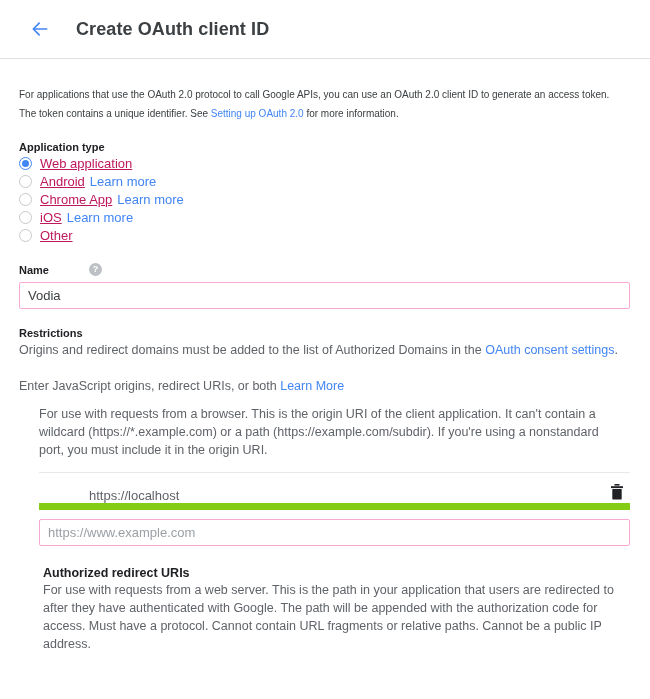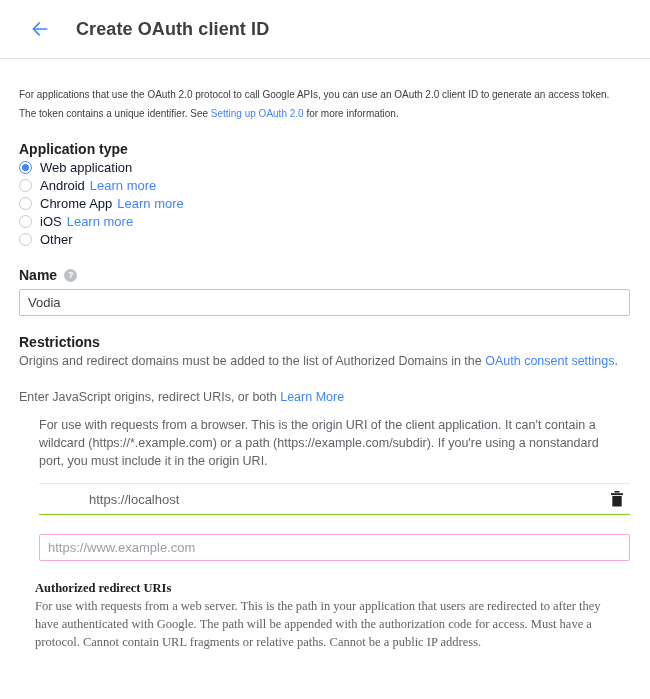--- a/index.html
+++ b/index.html
@@ -61,21 +61,21 @@
     max-width: 600px;
     margin: 0 0 18px 0;
   }
   a.link {
     color: #4285f4;
     text-decoration: none;
     cursor: pointer;
   }
 
   .section-label {
-    font-size: 14px;
+    font-size: 11px;
     font-weight: bold;
     color: #202124;
     margin-bottom: 2px;
   }
 
   
   .radio-group { margin-bottom: 20px; }
   .radio-row {
     display: flex;
     align-items: center;
@@ -104,30 +104,32 @@
     top: 50%;
     width: 7px;
     height: 7px;
     margin-left: -3.5px;
     margin-top: -3.5px;
     border-radius: 50%;
     background: #4285f4;
   }
   .radio-label {
     font-size: 13px;
-    color: #0f172a;
+    color: #be185d;
     white-space: nowrap;
+    text-decoration: underline;
   }
 
   
   .field-block { margin-bottom: 18px; }
   .label-row {
     display: flex;
     align-items: center;
     margin-bottom: 6px;
+    gap: 33px;
   }
   .label-row .section-label { margin-bottom: 0; }
   .help-icon {
     width: 13px;
     height: 13px;
     margin-left: 7px;
     border-radius: 50%;
     background: #bdc1c6;
     color: #ffffff;
     font-size: 9px;
@@ -173,25 +175,25 @@
     font-size: 12.5px;
     color: #5f6368;
     line-height: 18px;
     max-width: 580px;
     margin-bottom: 13px;
   }
 
   
   .origin-row {
     display: flex;
-    align-items: center;
+    align-items: flex-end;
     height: 30px;
     border-top: 1px solid #e8e8e8;
-    border-bottom: 1px solid #84cc16;
-    margin-bottom: 19px;
+    border-bottom: 7px solid #84cc16;
+    margin-bottom: 9px;
   }
   .origin-value {
     font-size: 13px;
     color: #5f6368;
     margin-left: 50px;
     flex: 1 1 auto;
   }
   .trash-btn {
     width: 22px;
     height: 22px;
@@ -199,21 +201,21 @@
     align-items: center;
     justify-content: center;
     margin-right: 2px;
     cursor: pointer;
     flex: 0 0 auto;
   }
   .trash-btn svg { display: block; }
 
   .origin-input-wrap { margin-bottom: 20px; }
 
-  .redirect-block { margin-left: 16px; font-family: Liberation Serif, serif; }
+  .redirect-block { margin-left: 24px; }
 </style>
 </head>
 <body>
 
 <div class="header">
   <div class="back-btn">
     <span>
       <svg width="20" height="20" viewBox="0 0 24 24" fill="none" stroke="#4285f4" stroke-width="2" stroke-linecap="round" stroke-linejoin="round">
         <line x1="20" y1="12" x2="5" y2="12"></line>
         <polyline points="11 19 4 12 11 5"></polyline>

